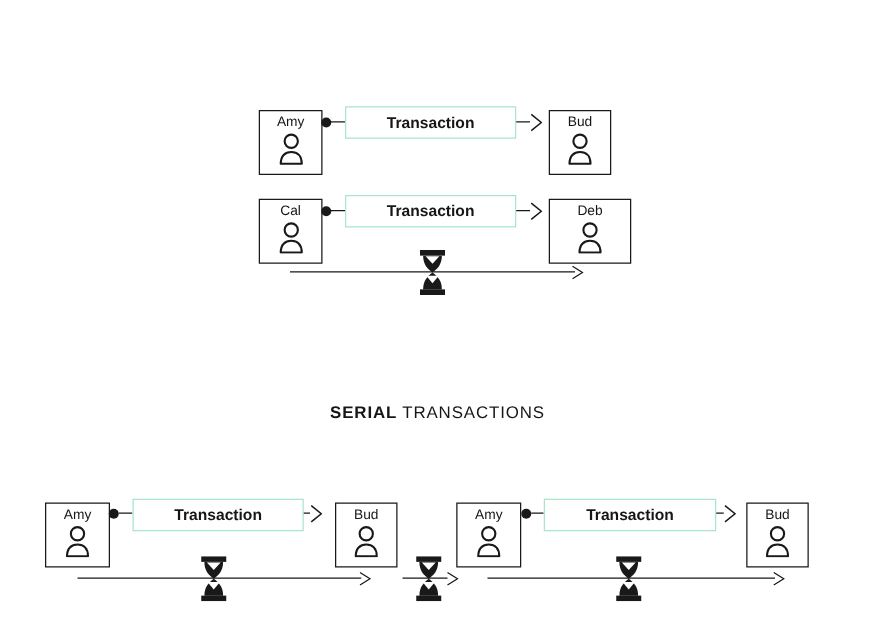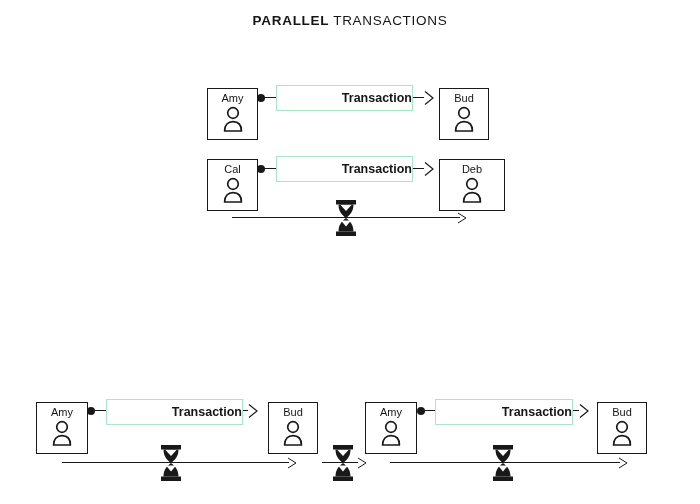--- a/index.html
+++ b/index.html
@@ -11,42 +11,39 @@
   .section-title .t-bold { font-weight:bold; }
   .section-title .t-rest { font-weight:400; margin-left:4px; }
 
   .actor { position:absolute; border:1.4px solid var(--stroke,#191919); background:#fff;
     display:flex; flex-direction:column; align-items:center; padding-top:3px;margin-top:17px; }
   .actor-name { font-size:11px; line-height:1.2; color:var(--text,#161616); }
   .person { width:24px; height:26px; margin-top:1px; }
   .person circle, .person path { fill:none; stroke:var(--stroke,#191919); stroke-width:1.7; stroke-linejoin:round; }
 
   .txn { position:absolute; border:1.5px solid var(--transaction-border,#a9e5cb); background:#fff;
-    display:flex; align-items:center; justify-content:flex-end;
+    display:flex; align-items:center; justify-content:center;
     font-weight:bold; font-size:12.5px; color:var(--text,#161616); }
 
   .hline { position:absolute; height:1.4px; background:var(--stroke,#191919); }
   .hline.thin { height:1px; }
   .dot { position:absolute; width:8px; height:8px; border-radius:50%; background:var(--stroke,#191919); }
 
   .chev { position:absolute; }
   .chev path { fill:none; stroke:var(--stroke,#191919); }
 
   .hourglass { position:absolute; width:24px; height:36px; }
   .hg-dark { fill:var(--stroke,#191919); }
   .hg-light { fill:var(--background,#ffffff); }
 </style>
 </head>
 <body>
 
 <div class="canvas">
 
-  <div class="section-title" style="top:13px">
-    <span class="t-bold">PARALLEL</span><span class="t-rest">TRANSACTIONS</span>
-  </div>
 
   <div>
     <div class="actor" style="left:207px;top:71px;width:51px;height:52px">
       <span class="actor-name">Amy</span>
       <svg class="person" viewBox="0 0 24 26">
         <circle cx="12" cy="7" r="5.3"></circle>
         <path d="M3.6,25 L20.4,25 C20.4,18.8 17,15.6 12,15.6 C7,15.6 3.6,18.8 3.6,25 Z"></path>
       </svg>
     </div>
     <div class="dot" style="left:257px;top:94px"></div>
@@ -101,20 +98,23 @@
     <svg class="hourglass" style="left:334px;top:200px" viewBox="0 0 24 36">
       <rect class="hg-dark" x="2" y="0" width="20" height="4.5"></rect>
       <rect class="hg-dark" x="2" y="31.5" width="20" height="4.5"></rect>
       <path class="hg-dark" d="M4.5,4.5 C4.5,12 8.5,15.2 12,18 C15.5,15.2 19.5,12 19.5,4.5 Z"></path>
       <path class="hg-dark" d="M4.5,31.5 C4.5,24 8.5,20.8 12,18 C15.5,20.8 19.5,24 19.5,31.5 Z"></path>
       <path class="hg-light" d="M6.5,5 L17.5,5 L12,11 Z"></path>
       <path class="hg-light" d="M7,20.6 L17,20.6 L12,26.6 Z"></path>
     </svg>
   </div>
 
+  <div class="section-title" style="top:322px">
+    <span class="t-bold">SERIAL</span><span class="t-rest">TRANSACTIONS</span>
+  </div>
 
   <div>
     <div class="actor" style="left:36px;top:385px;width:52px;height:52px">
       <span class="actor-name">Amy</span>
       <svg class="person" viewBox="0 0 24 26">
         <circle cx="12" cy="7" r="5.3"></circle>
         <path d="M3.6,25 L20.4,25 C20.4,18.8 17,15.6 12,15.6 C7,15.6 3.6,18.8 3.6,25 Z"></path>
       </svg>
     </div>
     <div class="dot" style="left:87px;top:407px"></div>

